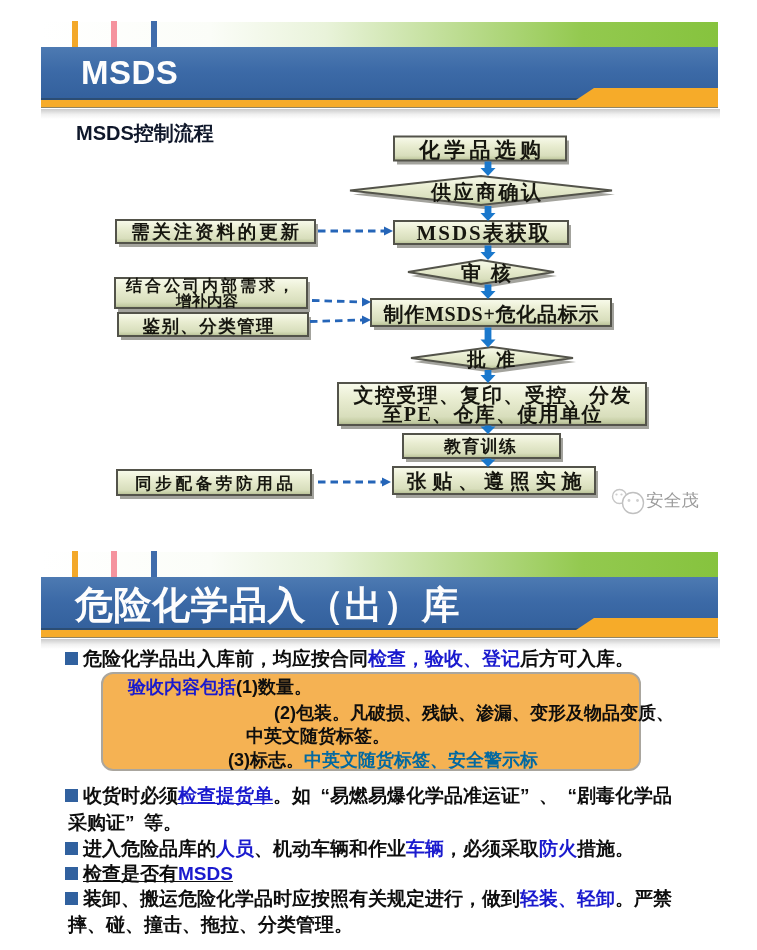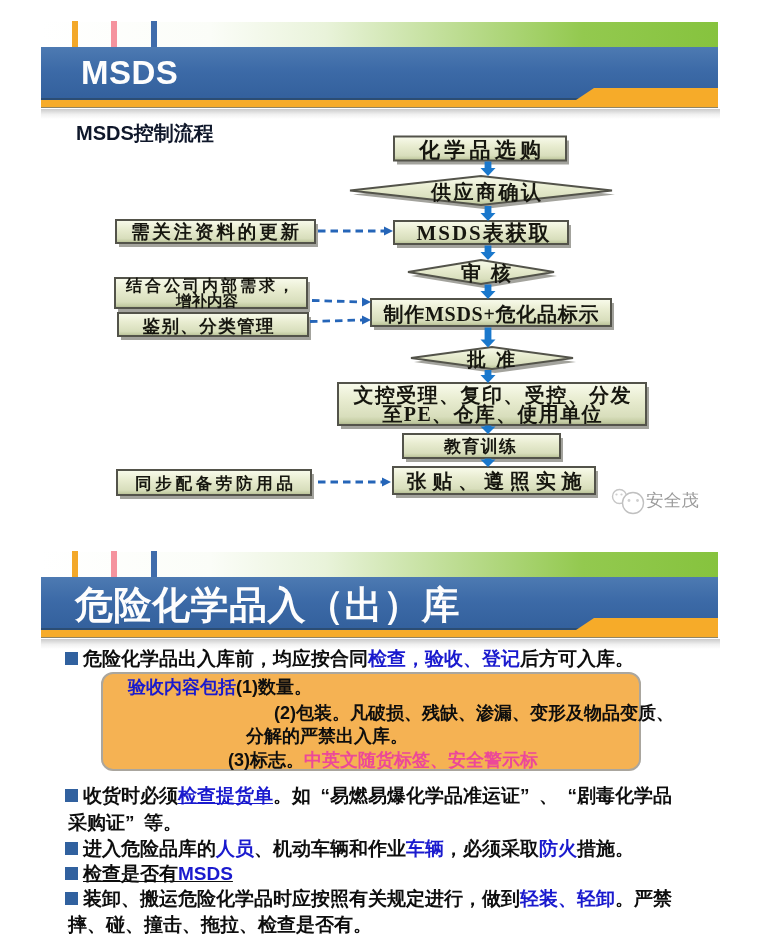--- a/index.html
+++ b/index.html
@@ -17,21 +17,21 @@
     clip-path:polygon(0 100%,18px 0,100% 0,100% 100%);}
   .dline{left:41px;width:677px;height:1.3px;background:#8f8566;}
   .dnavy{left:41px;width:677px;height:1.7px;background:#2b4d74;}
   .hshadow{left:41px;width:679px;height:10px;
     background:linear-gradient(180deg,rgba(125,125,125,.40),rgba(160,160,160,.15) 55%,rgba(255,255,255,0));}
   .htitle{color:#fdfdfd;font-weight:bold;letter-spacing:.5px;}
   
   .t{left:65px;font-size:19px;font-weight:bold;color:#0e0e0e;white-space:nowrap;}
   .bu{display:inline-block;width:13px;height:13px;background:#31619f;margin-right:5px;}
   .blu{color:#1a1ace;}
-  .nav{color:#ec4899;}
+  .nav{color:#0369a1;}
   .fw{display:inline-block;width:19px;text-align:right;}
   .fwc{display:inline-block;width:19px;}
 </style>
 </head>
 <body>
 
 <div class="abs gband" style="top:22px;"></div>
 <div class="abs tick" style="left:72px;top:21px;background:#f3a829;"></div>
 <div class="abs tick" style="left:111px;top:21px;background:#f5939e;"></div>
 <div class="abs tick" style="left:151px;top:21px;background:#3f6cab;"></div>
@@ -145,21 +145,21 @@
 <div class="abs owedge" style="top:618px;"></div>
 <div class="abs dline" style="top:636.5px;"></div>
 <div class="abs hshadow" style="top:638.5px;"></div>
 <div class="abs htitle" style="left:75px;top:587px;font-size:38px;line-height:36px;">危险化学品入（出）库</div>
 
 <div class="abs t" style="top:646px;"><span class="bu"></span>危险化学品出入库前，均应按合同<span class="blu">检查，验收、登记</span>后方可入库。</div>
 
 <div class="abs" style="left:101px;top:672px;width:536px;height:95px;background:#f5b253;border:2px solid #aaa69e;border-radius:12px;"></div>
 <div class="abs t" style="left:128px;top:675px;font-size:18px;"><span class="blu">验收内容包括</span>(1)数量。</div>
 <div class="abs t" style="left:230px;top:701px;font-size:18px;margin-left:44px;">(2)包装。凡破损、残缺、渗漏、变形及物品变质、</div>
-<div class="abs t" style="left:246px;top:724px;font-size:18px;">分解的严禁出入库。</div>
+<div class="abs t" style="left:246px;top:724px;font-size:18px;">中英文随货标签。</div>
 <div class="abs t" style="left:228px;top:748px;font-size:18px;">(3)标志。<span class="nav">中英文随货标签、安全警示标</span></div>
 
 <div class="abs t" style="top:783px;"><span class="bu"></span>收货时必须<span class="blu" style="text-decoration:underline;margin-top:20px;">检查提货单</span>。如<span class="fw">“</span>易燃易爆化学品准运证<span class="fwc">”</span>、<span class="fw">“</span>剧毒化学品</div>
 <div class="abs t" style="left:68px;top:810px;">采购证<span class="fwc">”</span>等。</div>
 <div class="abs t" style="top:836px;"><span class="bu"></span>进入危险品库的<span class="blu">人员</span>、机动车辆和作业<span class="blu">车辆</span>，必须采取<span class="blu">防火</span>措施。</div>
 <div class="abs t" style="top:861px;text-decoration:underline;"><span class="bu"></span>检查是否有<span class="blu">MSDS</span></div>
 <div class="abs t" style="top:886px;"><span class="bu"></span>装卸、搬运危险化学品时应按照有关规定进行，做到<span class="blu">轻装、轻卸</span>。严禁</div>
-<div class="abs t" style="left:68px;top:912px;">摔、碰、撞击、拖拉、检查是否有。</div>
+<div class="abs t" style="left:68px;top:912px;">摔、碰、撞击、拖拉、分类管理。</div>
 
 </body></html>

